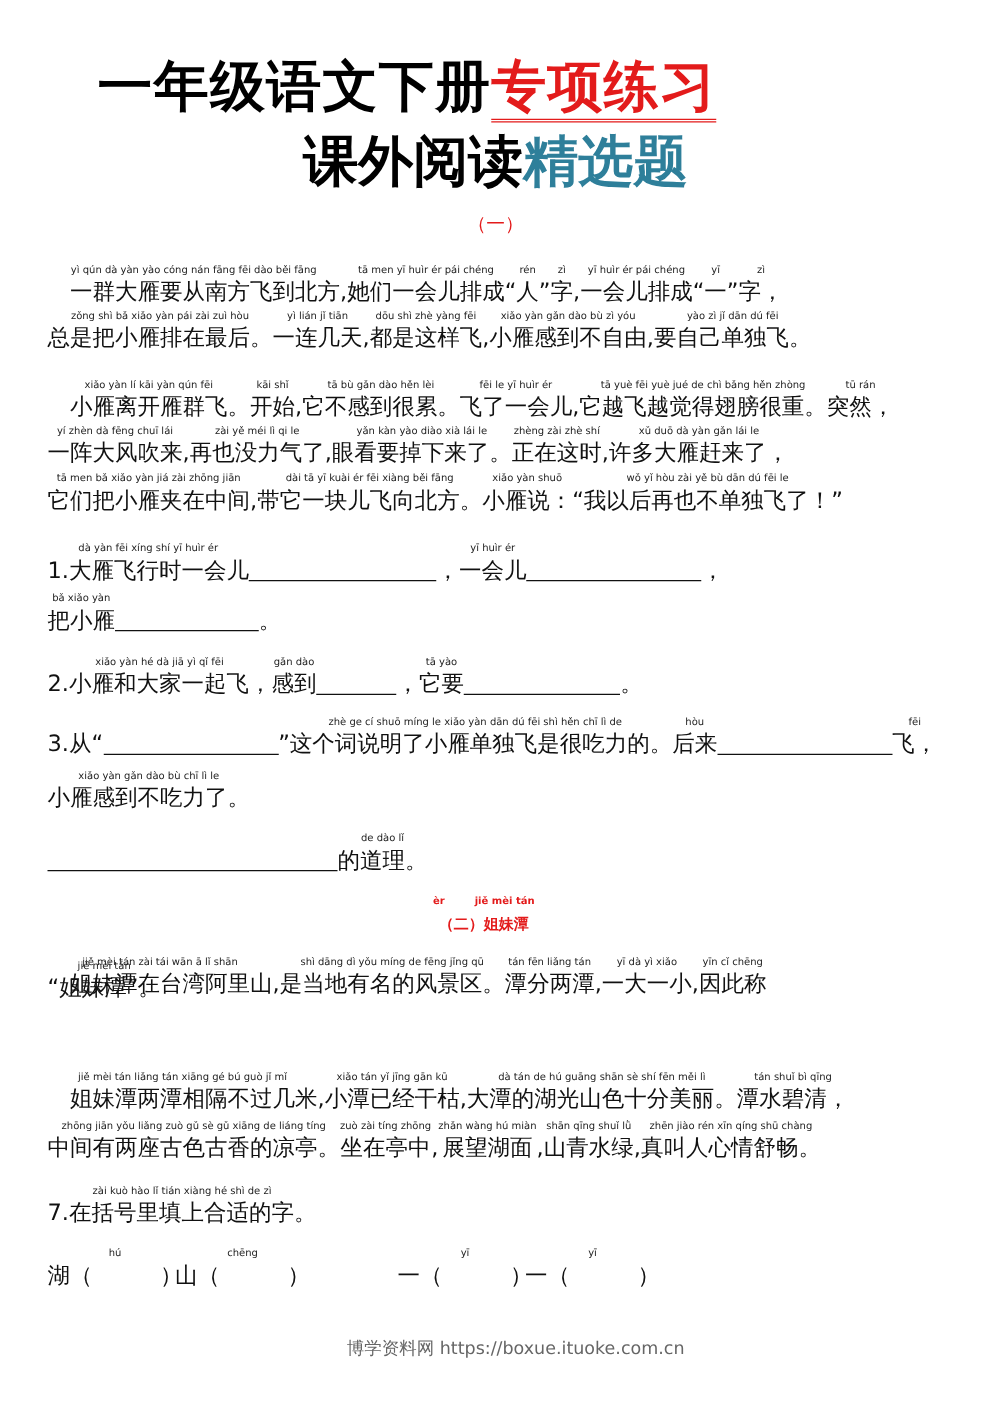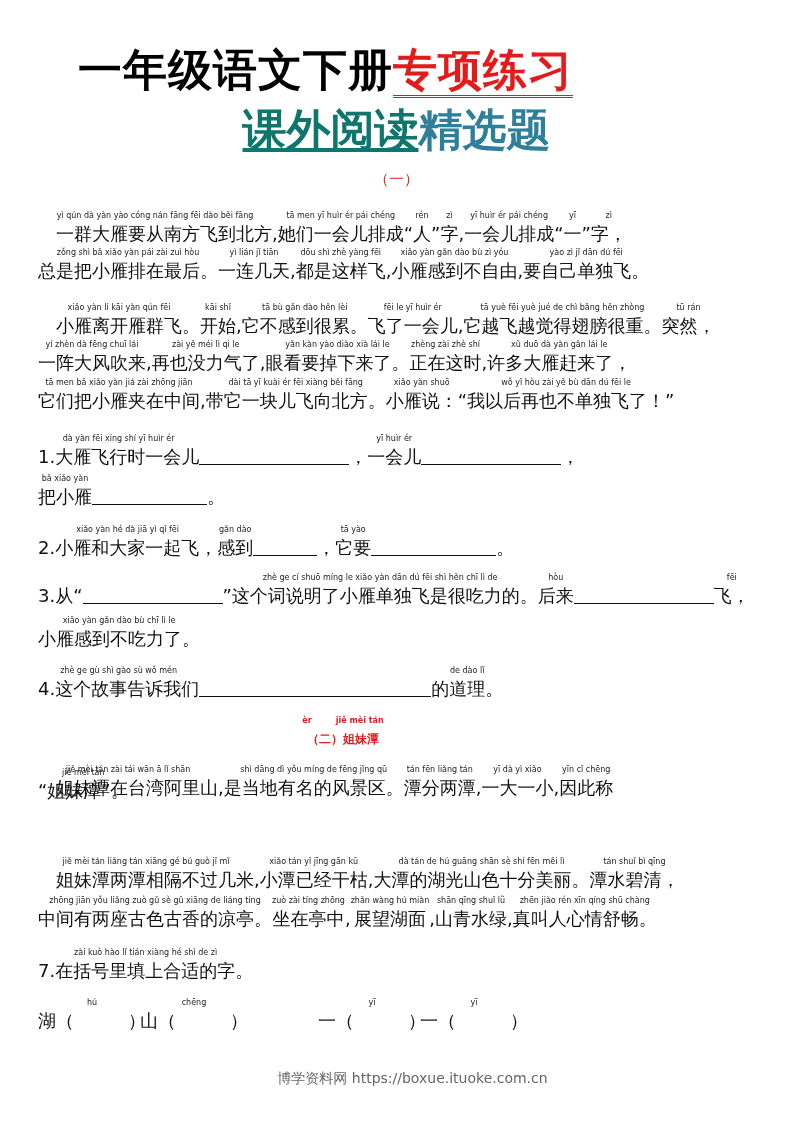--- a/index.html
+++ b/index.html
@@ -1,29 +1,29 @@
 <!DOCTYPE html>
 <html><head>
 <meta charset="utf-8">
 <style>
   html,body{margin:0;padding:0;background:#fff;}
   body{width:793px;height:1122px;position:relative;overflow:hidden;font-family:"DejaVu Sans","Liberation Sans",sans-serif;color:#111;}
   .title1{position:absolute;top:42px;left:0;width:651px;text-align:center;font-size:44px;font-weight:bold;letter-spacing:1px;line-height:56px;}
   .title1 .black{color:#000;}
   .title1 .red{color:#e31b1b;border-bottom:3px double #e31b1b;}
   .title2{position:absolute;top:100px;left:0;width:793px;text-align:center;font-size:44px;font-weight:bold;line-height:60px;}
-  .title2 .orange{color:#0f766e;text-decoration:underline;}
+  .title2 .orange{color:#000000;}
   .title2 .teal{color:#2e7f9a;}
   .sec1{position:absolute;top:170px;left:0;width:793px;text-align:center;color:#e31b1b;font-size:15px;}
   .line{position:absolute;left:38px;white-space:nowrap;}
   .seg{display:inline-block;vertical-align:bottom;text-align:center;}
   .py{display:block;font-size:8px;line-height:10px;color:#222;height:12px;white-space:nowrap;}
   .hz{display:block;font-size:18px;line-height:22px;color:#111;white-space:nowrap;}
   .blank{display:inline-block;border-bottom:1px solid #111;height:18px;vertical-align:bottom;margin-bottom:3px;}
-  .sec2{position:absolute;top:716px;left:0;width:686px;text-align:center;color:#e31b1b;font-weight:bold;}
+  .sec2{position:absolute;top:716px;left:0;width:686px;text-align:center;color:#e31b1b;font-weight:bold;padding-left:44px;}
   .sec2 .py{color:#e31b1b;}
   .sec2 .hz{color:#e31b1b;font-size:12px;}
   .footer{position:absolute;top:1070px;left:16px;width:793px;text-align:center;color:#666;font-size:14px;}
 </style>
 </head>
 <body>
 
 <div class="title1">
   <span class="black">一年级语文下册</span><span class="red">专项练习</span>
 </div>
@@ -36,21 +36,21 @@
     <div class="line" style="top: 211px;"><span class="seg"><span class="py">yì qún dà yàn yào cóng nán fāng fēi dào běi fāng</span><span class="hz">　一群大雁要从南方飞到北方</span></span><span class="seg"><span class="py"></span><span class="hz">,</span></span><span class="seg"><span class="py">tā men yī huìr ér pái chéng</span><span class="hz">她们一会儿排成</span></span><span class="seg"><span class="py">rén</span><span class="hz">“人”</span></span><span class="seg"><span class="py">zì</span><span class="hz">字</span></span><span class="seg"><span class="py"></span><span class="hz">,</span></span><span class="seg"><span class="py">yī huìr ér pái chéng</span><span class="hz">一会儿排成</span></span><span class="seg"><span class="py">yī</span><span class="hz">“一”</span></span><span class="seg"><span class="py">zì</span><span class="hz">字，</span></span></div>
     <div class="line" style="top: 248px;"><span class="seg"><span class="py">zǒng shì bǎ xiǎo yàn pái zài zuì hòu</span><span class="hz">总是把小雁排在最后。</span></span><span class="seg"><span class="py">yì lián jǐ tiān</span><span class="hz">一连几天</span></span><span class="seg"><span class="py"></span><span class="hz">,</span></span><span class="seg"><span class="py">dōu shì zhè yàng fēi</span><span class="hz">都是这样飞</span></span><span class="seg"><span class="py"></span><span class="hz">,</span></span><span class="seg"><span class="py">xiǎo yàn gǎn dào bù zì yóu</span><span class="hz">小雁感到不自由</span></span><span class="seg"><span class="py"></span><span class="hz">,</span></span><span class="seg"><span class="py">yào zì jǐ dān dú fēi</span><span class="hz">要自己单独飞。</span></span></div>
     <div class="line" style="top: 303px;"><span class="seg"><span class="py">xiǎo yàn lí kāi yàn qún fēi</span><span class="hz">　小雁离开雁群飞。</span></span><span class="seg"><span class="py">kāi shǐ</span><span class="hz">开始</span></span><span class="seg"><span class="py"></span><span class="hz">,</span></span><span class="seg"><span class="py">tā bù gǎn dào hěn lèi</span><span class="hz">它不感到很累。</span></span><span class="seg"><span class="py">fēi le yī huìr ér</span><span class="hz">飞了一会儿</span></span><span class="seg"><span class="py"></span><span class="hz">,</span></span><span class="seg"><span class="py">tā yuè fēi yuè jué de chì bǎng hěn zhòng</span><span class="hz">它越飞越觉得翅膀很重。</span></span><span class="seg"><span class="py">tū rán</span><span class="hz">突然，</span></span></div>
     <div class="line" style="top: 340px;"><span class="seg"><span class="py">yí zhèn dà fēng chuī lái</span><span class="hz">一阵大风吹来</span></span><span class="seg"><span class="py"></span><span class="hz">,</span></span><span class="seg"><span class="py">zài yě méi lì qi le</span><span class="hz">再也没力气了</span></span><span class="seg"><span class="py"></span><span class="hz">,</span></span><span class="seg"><span class="py">yǎn kàn yào diào xià lái le</span><span class="hz">眼看要掉下来了。</span></span><span class="seg"><span class="py">zhèng zài zhè shí</span><span class="hz">正在这时</span></span><span class="seg"><span class="py"></span><span class="hz">,</span></span><span class="seg"><span class="py">xǔ duō dà yàn gǎn lái le</span><span class="hz">许多大雁赶来了，</span></span></div>
     <div class="line" style="top: 378px;"><span class="seg"><span class="py">tā men bǎ xiǎo yàn jiá zài zhōng jiān</span><span class="hz">它们把小雁夹在中间</span></span><span class="seg"><span class="py"></span><span class="hz">,</span></span><span class="seg"><span class="py">dài tā yī kuài ér fēi xiàng běi fāng</span><span class="hz">带它一块儿飞向北方。</span></span><span class="seg"><span class="py">xiǎo yàn shuō</span><span class="hz">小雁说：</span></span><span class="seg"><span class="py">wǒ yǐ hòu zài yě bù dān dú fēi le</span><span class="hz">“我以后再也不单独飞了！”</span></span></div>
     <div class="line" style="top: 434px;"><span class="seg"><span class="py">dà yàn fēi xíng shí yī huìr ér</span><span class="hz">1.大雁飞行时一会儿</span></span><span class="blank" style="width: 150px;"></span><span class="seg"><span class="py"></span><span class="hz">，</span></span><span class="seg"><span class="py">yī huìr ér</span><span class="hz">一会儿</span></span><span class="blank" style="width: 140px;"></span><span class="seg"><span class="py"></span><span class="hz">，</span></span></div>
     <div class="line" style="top: 474px;"><span class="seg"><span class="py">bǎ xiǎo yàn</span><span class="hz">把小雁</span></span><span class="blank" style="width: 115px;"></span><span class="seg"><span class="py"></span><span class="hz">。</span></span></div>
     <div class="line" style="top: 525px;"><span class="seg"><span class="py">xiǎo yàn hé dà jiā yì qǐ fēi</span><span class="hz">2.小雁和大家一起飞，</span></span><span class="seg"><span class="py">gǎn dào</span><span class="hz">感到</span></span><span class="blank" style="width: 64px;"></span><span class="seg"><span class="py"></span><span class="hz">，</span></span><span class="seg"><span class="py">tā yào</span><span class="hz">它要</span></span><span class="blank" style="width: 125px;"></span><span class="seg"><span class="py"></span><span class="hz">。</span></span></div>
     <div class="line" style="top: 573px;"><span class="seg"><span class="py"></span><span class="hz">3.从“</span></span><span class="blank" style="width: 140px;"></span><span class="seg"><span class="py">zhè ge cí shuō míng le xiǎo yàn dān dú fēi shì hěn chī lì de</span><span class="hz">”这个词说明了小雁单独飞是很吃力的。</span></span><span class="seg"><span class="py">hòu</span><span class="hz">后来</span></span><span class="blank" style="width: 140px;"></span><span class="seg"><span class="py">fēi</span><span class="hz">飞，</span></span></div>
     <div class="line" style="top: 616px;"><span class="seg"><span class="py">xiǎo yàn gǎn dào bù chī lì le</span><span class="hz">小雁感到不吃力了。</span></span></div>
-    <div class="line" style="top: 666px;"><span class="seg"><span class="py">zhè ge gù shì gào sù wǒ mén</span><span class="hz">4.这个故事告诉我们</span></span><span class="blank" style="width: 232px;"></span><span class="seg"><span class="py">de dào lǐ</span><span class="hz">的道理。</span></span></div>
+    <div class="line" style="top: 666px;"><span class="blank" style="width: 232px;"></span><span class="seg"><span class="py">de dào lǐ</span><span class="hz">的道理。</span></span></div>
     <div class="line" style="top: 765px;"><span class="seg"><span class="py">jiě mèi tán zài tái wān ā lǐ shān</span><span class="hz">　姐妹潭在台湾阿里山</span></span><span class="seg"><span class="py"></span><span class="hz">,</span></span><span class="seg"><span class="py">shì dāng dì yǒu míng de fēng jǐng qū</span><span class="hz">是当地有名的风景区。</span></span><span class="seg"><span class="py">tán fēn liǎng tán</span><span class="hz">潭分两潭</span></span><span class="seg"><span class="py"></span><span class="hz">,</span></span><span class="seg"><span class="py">yī dà yì xiǎo</span><span class="hz">一大一小</span></span><span class="seg"><span class="py"></span><span class="hz">,</span></span><span class="seg"><span class="py">yīn cǐ chēng</span><span class="hz">因此称</span></span></div>
     <div class="line" style="top: 768px;"><span class="seg"><span class="py">jiě mèi tán</span><span class="hz">“姐妹潭”。</span></span></div>
     <div class="line" style="top: 857px;"><span class="seg"><span class="py">jiě mèi tán liǎng tán xiāng gé bú guò jǐ mǐ</span><span class="hz">　姐妹潭两潭相隔不过几米</span></span><span class="seg"><span class="py"></span><span class="hz">,</span></span><span class="seg"><span class="py">xiǎo tán yǐ jīng gān kū</span><span class="hz">小潭已经干枯</span></span><span class="seg"><span class="py"></span><span class="hz">,</span></span><span class="seg"><span class="py">dà tán de hú guāng shān sè shí fēn měi lì</span><span class="hz">大潭的湖光山色十分美丽。</span></span><span class="seg"><span class="py">tán shuǐ bì qīng</span><span class="hz">潭水碧清，</span></span></div>
     <div class="line" style="top: 896px;"><span class="seg"><span class="py">zhōng jiān yǒu liǎng zuò gǔ sè gǔ xiāng de liáng tíng</span><span class="hz">中间有两座古色古香的凉亭。</span></span><span class="seg"><span class="py">zuò zài tíng zhōng</span><span class="hz">坐在亭中</span></span><span class="seg"><span class="py"></span><span class="hz">,</span></span><span class="seg"><span class="py">zhǎn wàng hú miàn</span><span class="hz">展望湖面</span></span><span class="seg"><span class="py"></span><span class="hz">,</span></span><span class="seg"><span class="py">shān qīng shuǐ lǜ</span><span class="hz">山青水绿</span></span><span class="seg"><span class="py"></span><span class="hz">,</span></span><span class="seg"><span class="py">zhēn jiào rén xīn qíng shū chàng</span><span class="hz">真叫人心情舒畅。</span></span></div>
     <div class="line" style="top: 948px;"><span class="seg"><span class="py">zài kuò hào lǐ tián xiàng hé shì de zì</span><span class="hz">7.在括号里填上合适的字。</span></span></div>
     <div class="line" style="top: 998px; left: 38px;"><span class="seg"><span class="py">hú</span><span class="hz">湖（　　　）</span></span></div>
     <div class="line" style="top: 998px; left: 140px;"><span class="seg"><span class="py">chēng</span><span class="hz">山（　　　）</span></span></div>
     <div class="line" style="top: 998px; left: 318px;"><span class="seg"><span class="py">yī</span><span class="hz">一（　　　）</span></span></div>
     <div class="line" style="top: 998px; left: 420px;"><span class="seg"><span class="py">yī</span><span class="hz">一（　　　）</span></span></div>
   </div>

